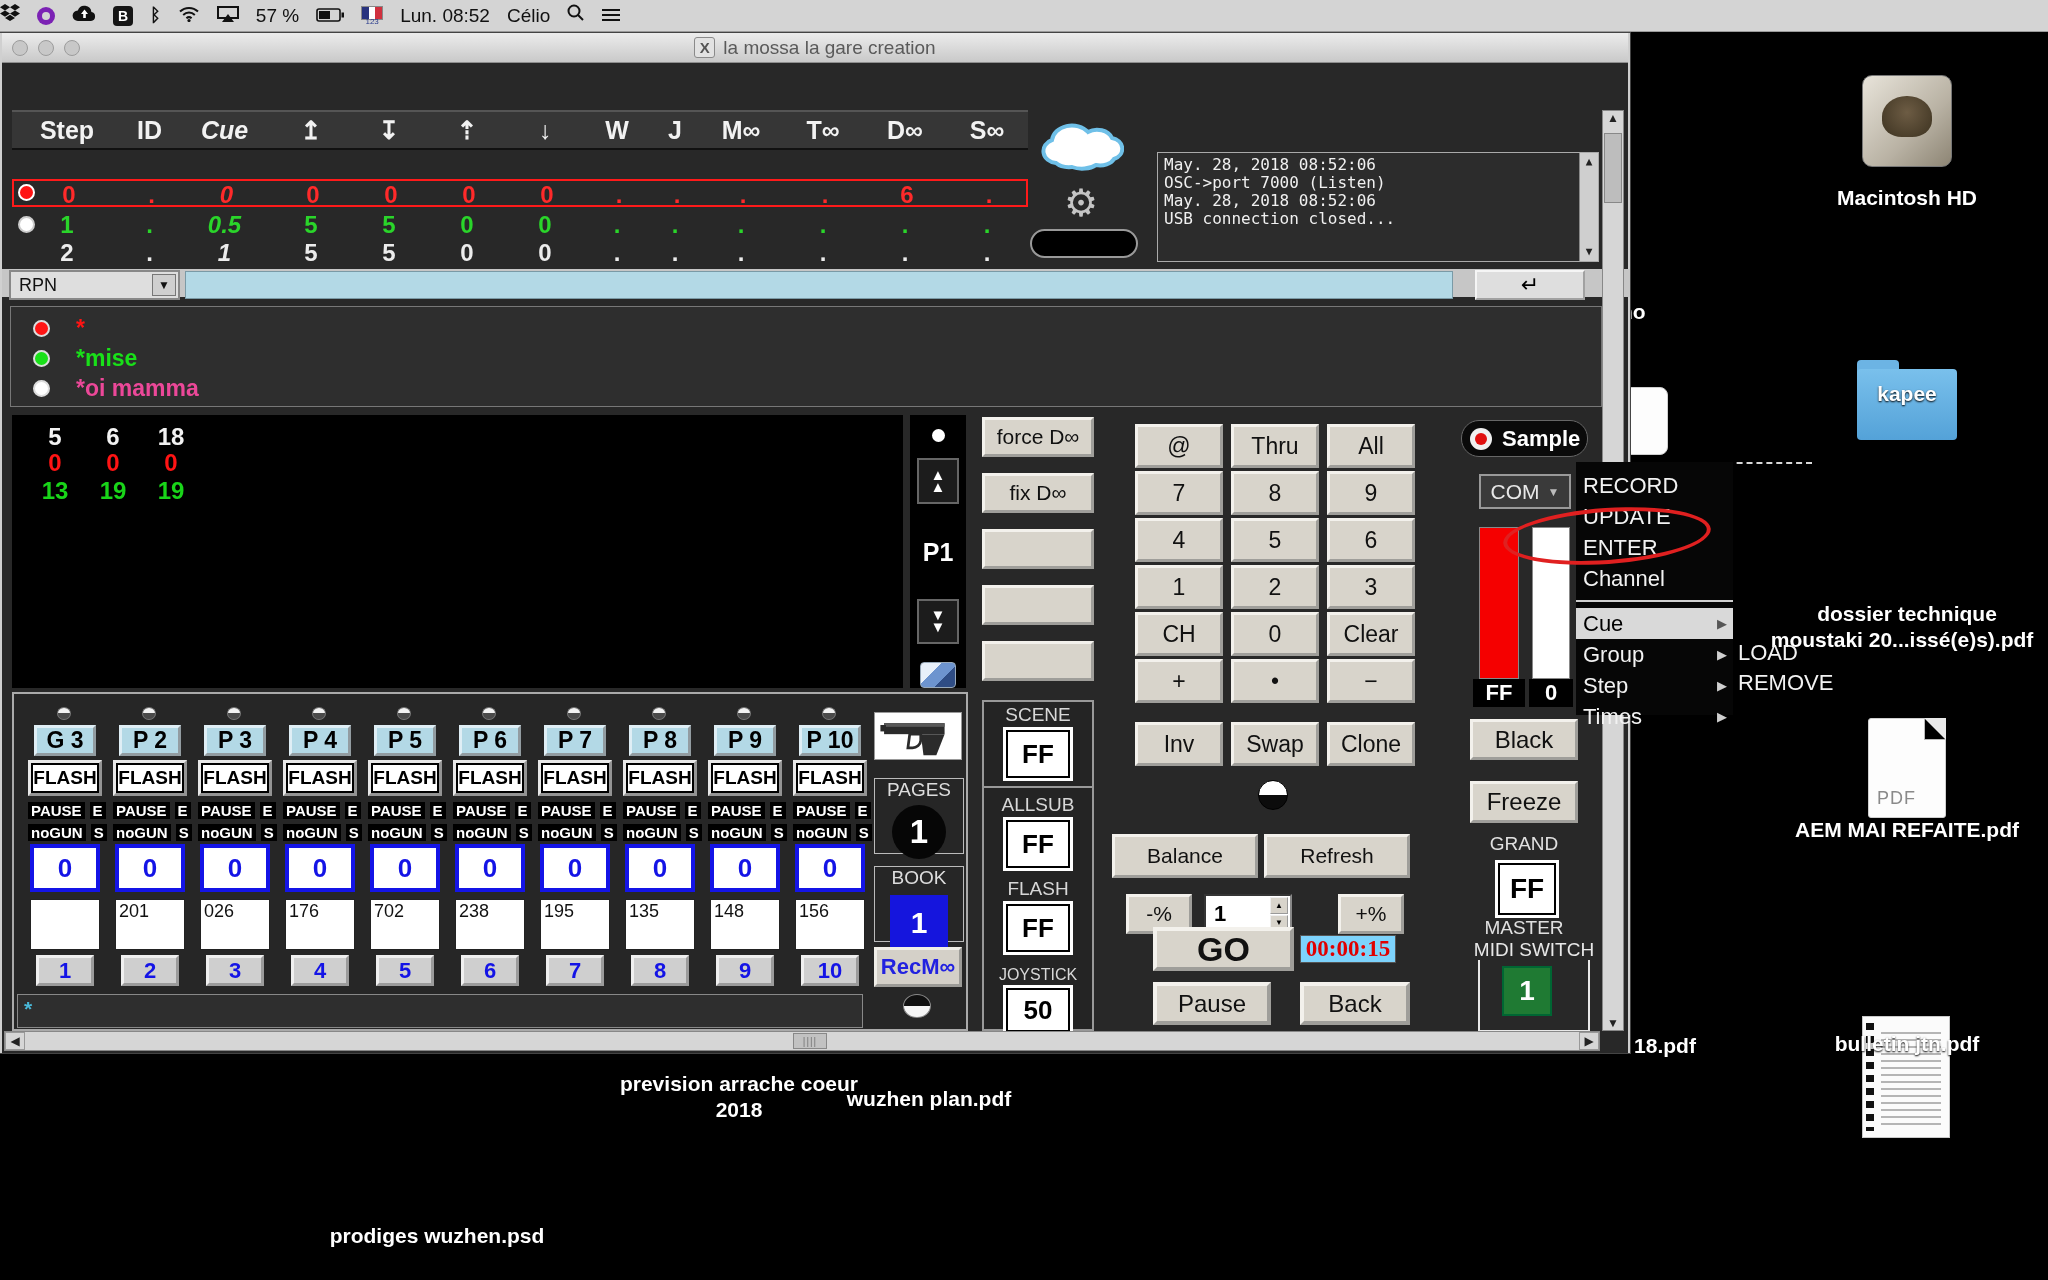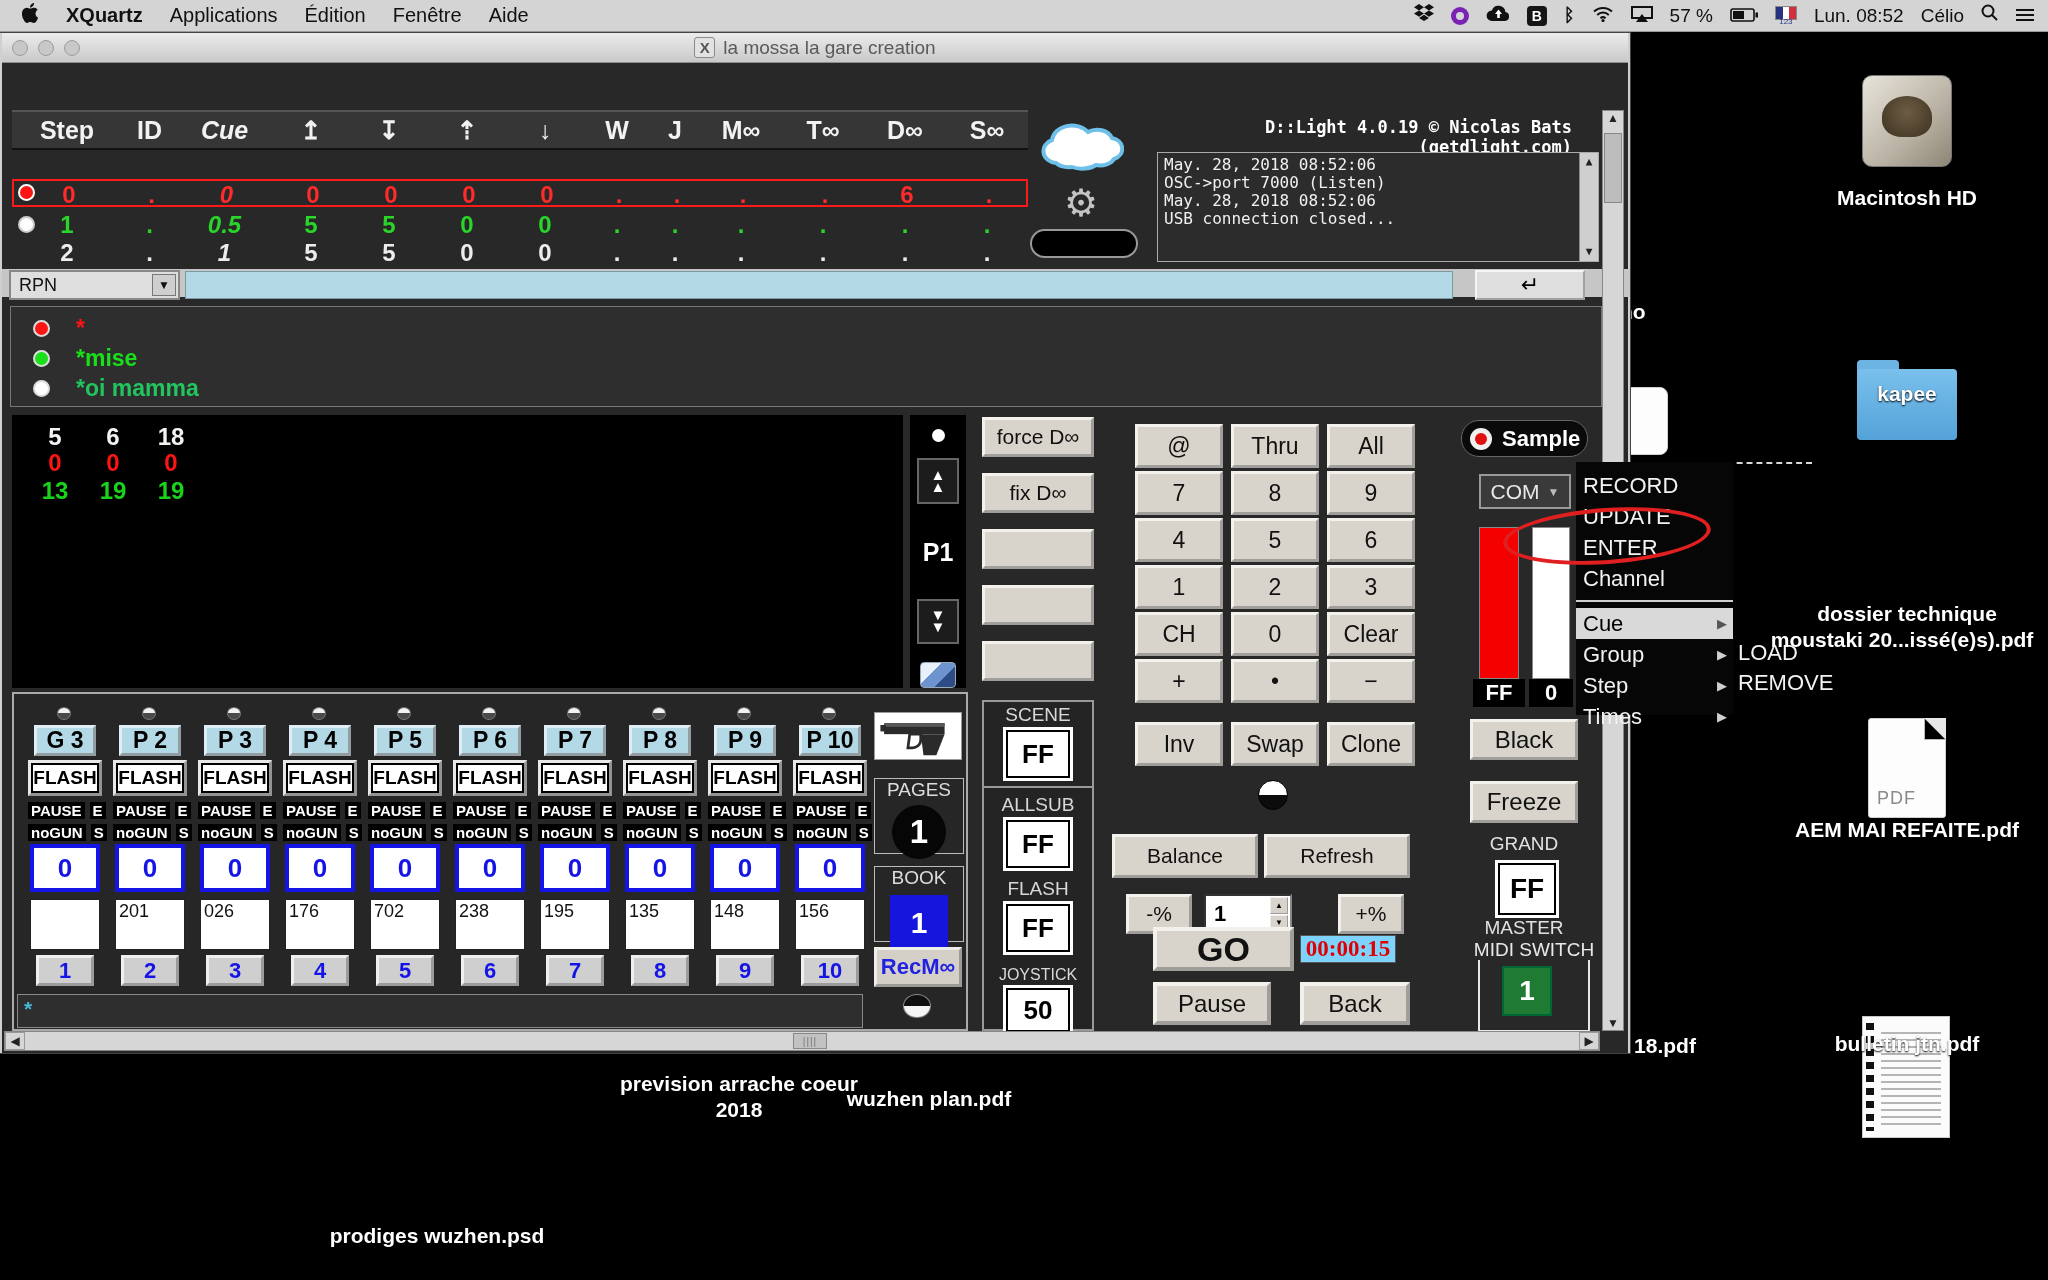--- a/index.html
+++ b/index.html
@@ -70,21 +70,21 @@
 #rpnsel .dd{position:absolute;right:2px;top:2px;bottom:2px;width:24px;background:#cfcfcf;border:1px solid #777;display:flex;align-items:center;justify-content:center;font-size:12px}
 #cmdinput{position:absolute;left:183px;top:2px;width:1268px;height:28px;background:#b3d9e6;border:1px solid #7a9aa6}
 #enterbtn{position:absolute;left:1473px;top:1px;width:110px;height:30px;background:#dedede;border:2px outset #f5f5f5;font-size:22px;text-align:center;line-height:26px}
 
 
 #statuspanel{position:absolute;left:8px;top:273px;width:1592px;height:101px;background:#2e2e2e;border:1px solid #777}
 .strow{position:absolute;left:0;display:flex;align-items:center;gap:26px;padding-left:22px;font-size:23px;font-weight:bold}
 .stdot{width:17px;height:17px;border-radius:50%;border:2px solid #ddd}
 .strow.red .stdot{background:#ff1414}.strow.red{color:#ff1414}
 .strow.green .stdot{background:#19e019}.strow.green{color:#19e019}
-.strow.plain .stdot{background:#fff}.strow.plain{color:#22c55e}
+.strow.plain .stdot{background:#fff}.strow.plain{color:#ec4899}
 
 
 #channels{position:absolute;left:10px;top:382px;width:891px;height:273px;background:#000;font-weight:bold;font-size:24px}
 #channels .chrow{position:absolute;left:0;display:flex}
 #channels .chrow span{display:inline-block;width:58px;text-align:center}
 .chrow.plain{color:#f2f2f2}.chrow.red{color:#ff1414}.chrow.green{color:#19d519}
 #p1strip{position:absolute;left:908px;top:382px;width:56px;height:273px;background:#000;display:flex;flex-direction:column;align-items:center}
 #p1strip .wdot{width:13px;height:13px;border-radius:50%;background:#fff;margin-top:14px}
 .dblarrow{width:42px;height:46px;background:#1c1c1c;border:2px solid #666;display:flex;flex-direction:column;align-items:center;justify-content:center;color:#fff;font-size:15px;line-height:12px}
 #p1lab{color:#fff;font-weight:bold;font-size:25px}
@@ -156,30 +156,20 @@
 .mi .sub{margin-left:auto;margin-right:6px;font-size:13px;color:#cfcfcf}
 .mi.hl .sub{color:#555}
 #ctxsep{border-top:2px solid #cfcfcf;margin:6px 0}
 #submenu{position:absolute;left:1738px;top:638px;z-index:50;color:#f2f2f2;font-size:22px;line-height:30px}
 #redcircle{position:absolute;left:1503px;top:508px;width:208px;height:56px;border:4px solid #e02020;border-radius:50%;transform:rotate(-4deg);z-index:51}
 </style>
 </head>
 <body>
 
 <div id="menubar">
-  <div class="mb-left">
-    <span><svg width="17" height="20" viewBox="0 0 17 20">
-          <path fill="#111" d="M13.5 10.6c0-2.6 2.1-3.8 2.2-3.9-1.2-1.8-3-2-3.7-2-1.6-.2-3 .9-3.8.9-.8 0-2-.9-3.3-.9C3.2 4.8 1.6 5.8.8 7.3c-1.8 3.1-.5 7.6 1.3 10.1.8 1.2 1.8 2.6 3.1 2.5 1.3-.1 1.7-.8 3.3-.8 1.5 0 2 .8 3.3.8 1.4 0 2.2-1.2 3-2.4.9-1.4 1.3-2.8 1.3-2.8s-2.6-1-2.6-4.1zM11 3c.7-.9 1.2-2.1 1-3-1 0-2.2.7-2.9 1.5-.6.7-1.2 1.9-1 3 1.1.1 2.2-.6 2.9-1.5z"></path>
-        </svg></span>
-    <span class="app">XQuartz</span>
-    <span>Applications</span>
-    <span>Édition</span>
-    <span>Fenêtre</span>
-    <span>Aide</span>
-  </div>
   <div class="mb-right">
     <span><svg width="20" height="18" viewBox="0 0 20 18">
           <path fill="#111" d="M5 0l5 3.2L5 6.4 0 3.2zM15 0l5 3.2-5 3.2-5-3.2zM0 9.6l5-3.2 5 3.2-5 3.2zM15 6.4l5 3.2-5 3.2-5-3.2zM5 13.9l5-3.2 5 3.2-5 3.2z"></path>
         </svg></span>
     <span class="loop-ic"></span>
     <span><svg width="24" height="17" viewBox="0 0 24 17">
           <path fill="#111" d="M19.4 7.1A7 7 0 0 0 5.8 5.4 5.3 5.3 0 0 0 6 16h13a4.5 4.5 0 0 0 .4-8.9z"></path>
           <path fill="#fff" d="M12.5 4.5l3.5 4.5h-2.2v4h-2.6v-4H9z"></path>
         </svg></span>
     <span class="badge-b">B</span>
@@ -331,21 +321,20 @@
   </div>
 
   <div class="abs" id="cloud" style="left:1030px;top:80px">
     <svg width="92" height="66" viewBox="0 0 92 66">
         <path d="M24 50 a14 12 0 0 1 -4-23 a20 16 0 0 1 36-8 a16 13 0 0 1 24 6 a13 11 0 0 1 2 21 a15 10 0 0 1 -18 6 a18 10 0 0 1 -24 2 a16 9 0 0 1 -16-4z" fill="#fff" stroke="#6fc0e8" stroke-width="4"></path>
       </svg>
   </div>
   <div class="abs" id="gear" style="left:1062px;top:148px">⚙</div>
   <div class="abs" id="pill" style="left:1028px;top:196px"></div>
 
-  <div class="abs" id="about" style="left:1150px;top:84px">D::Light 4.0.19 © Nicolas Bats (getdlight.com)</div>
 
   <div id="log">
     <div>May. 28, 2018 08:52:06</div>
       <div>OSC-&gt;port 7000 (Listen)</div>
       <div>May. 28, 2018 08:52:06</div>
       <div>USB connection closed...</div>
     <span class="sb">
         <span>▲</span>
         <span>▼</span>
       </span>

